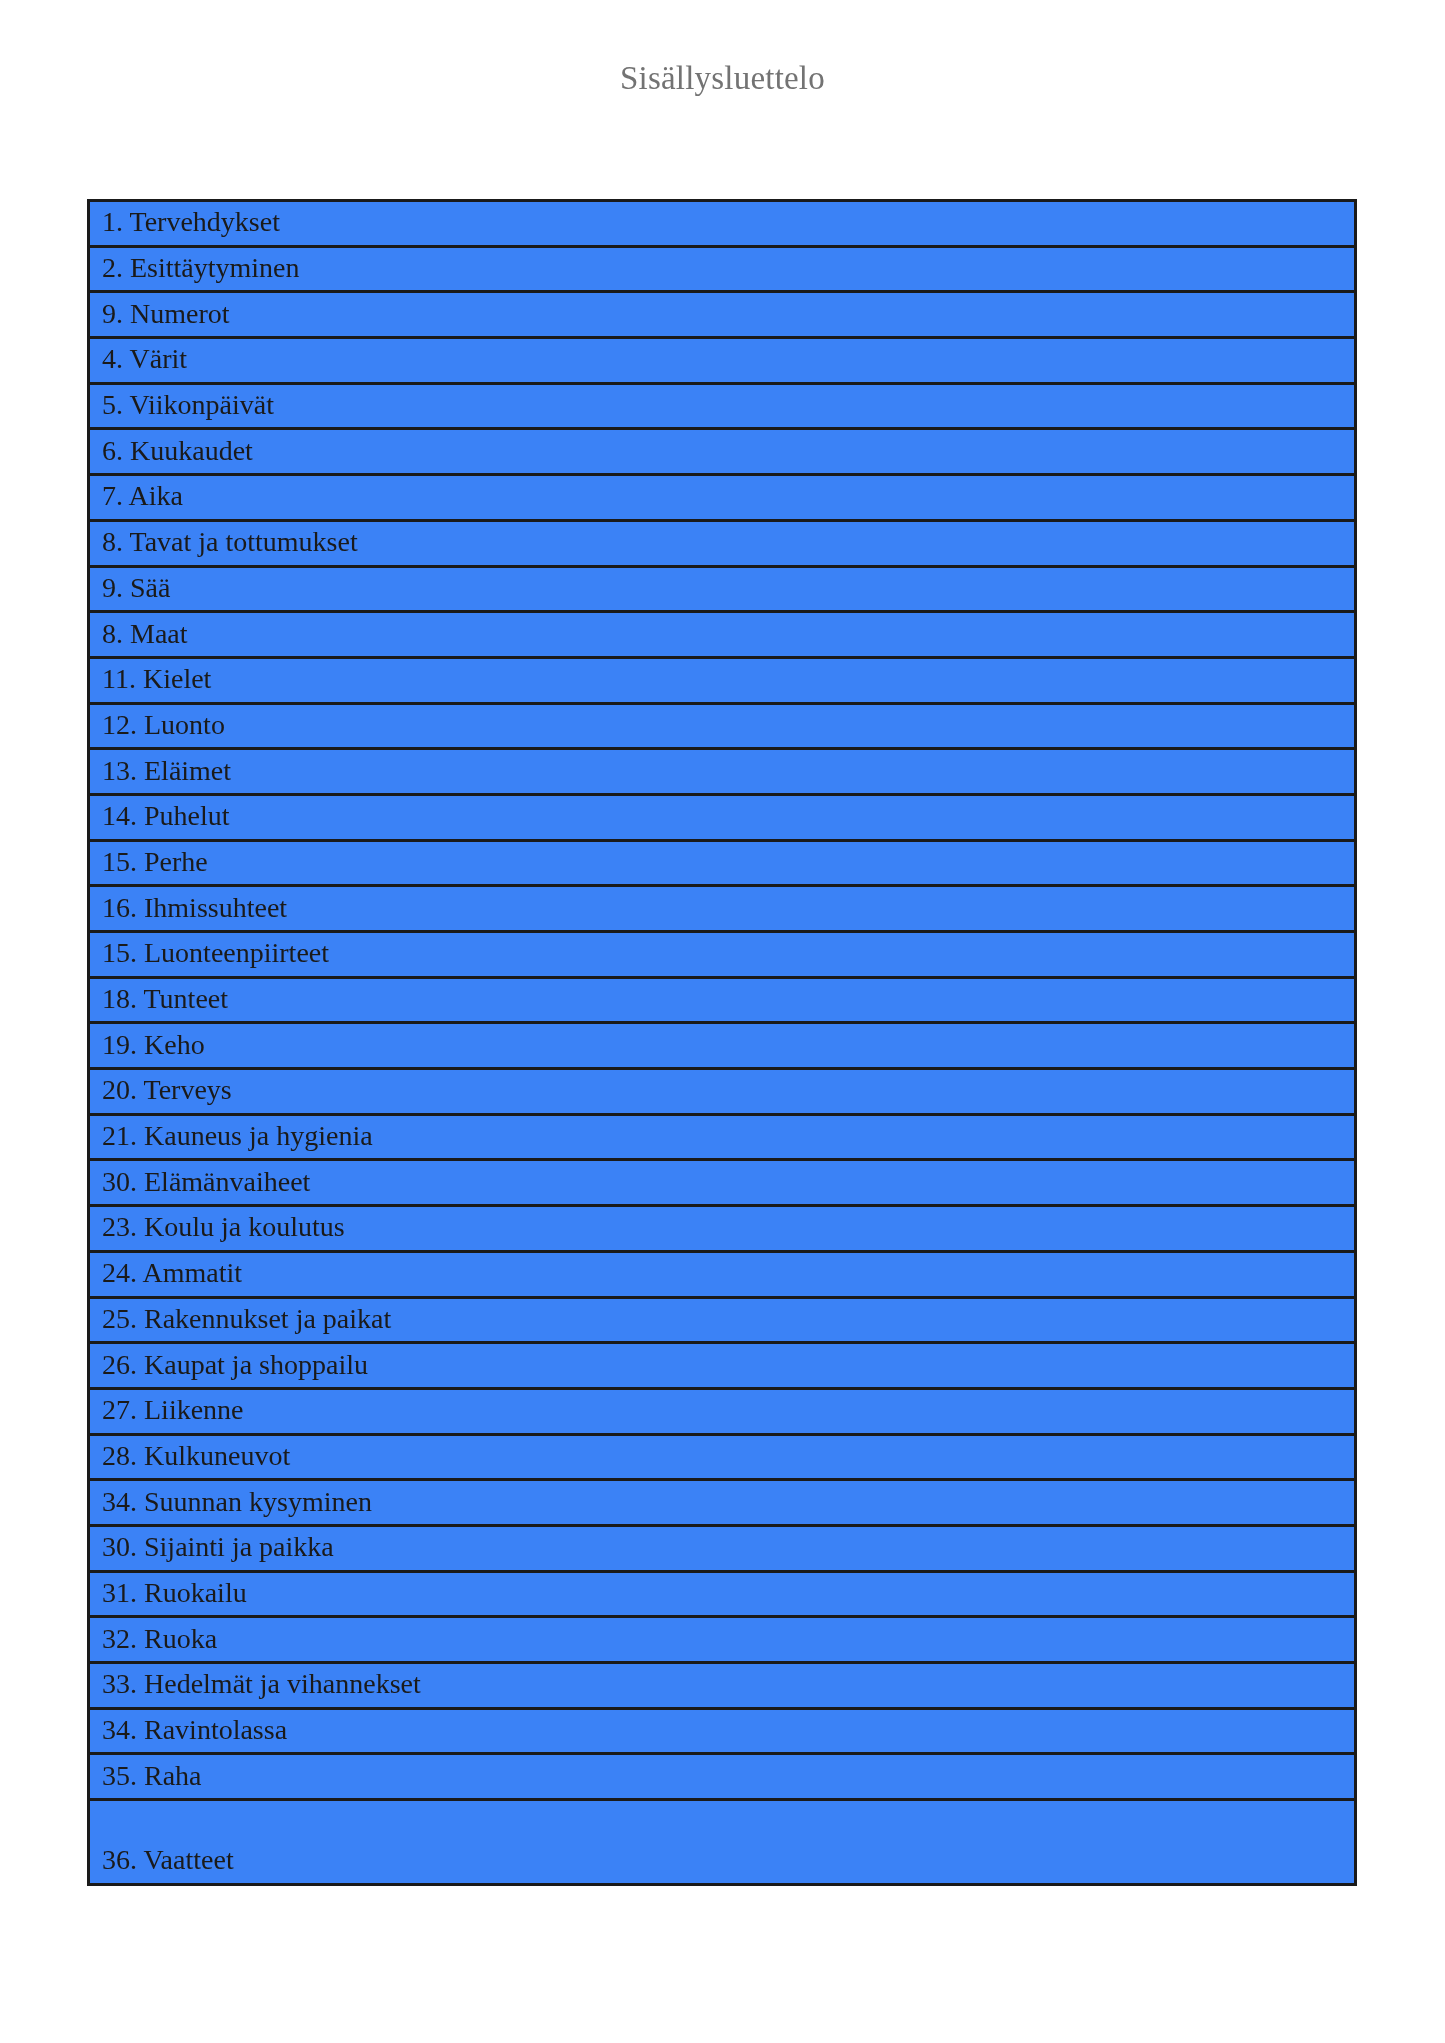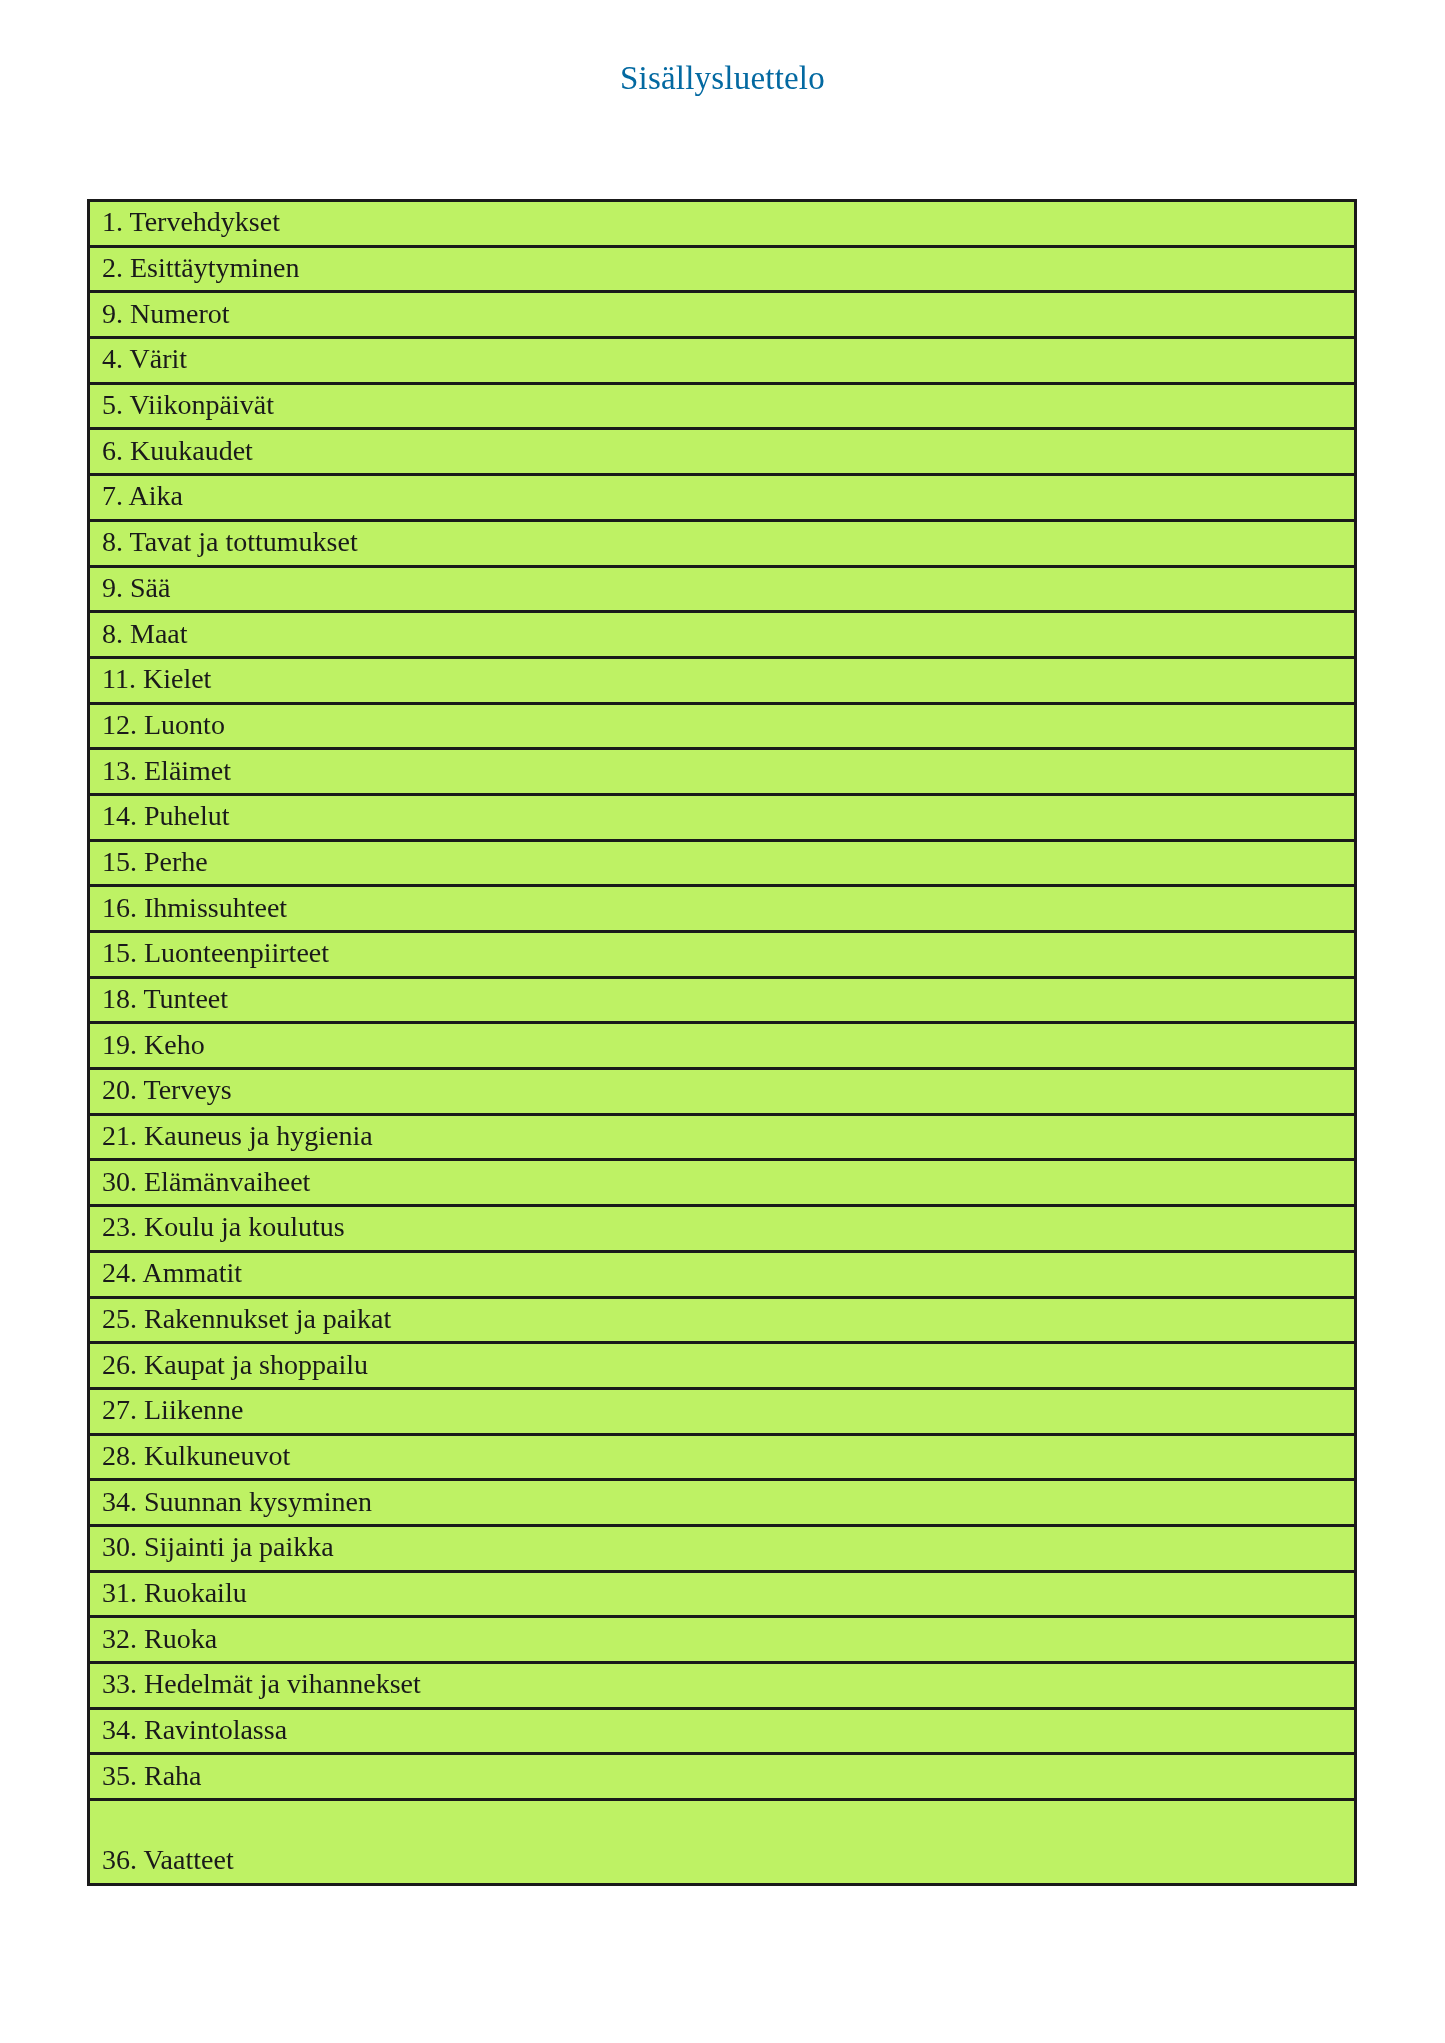--- a/index.html
+++ b/index.html
@@ -19,30 +19,30 @@
   .doc-title {
     position: absolute;
     top: 60px;
     left: 0;
     right: 0;
     margin: 0;
     text-align: center;
     font-size: 33px;
     font-weight: normal;
     letter-spacing: 0.2px;
-    color: #0369a1;
+    color: #737373;
   }
   .toc-table {
     position: absolute;
     left: 87px;
     top: 199px;
     width: 1270px;
     border: 3px solid #1a1a1a;
     box-sizing: border-box;
-    background: #bef264;
+    background: #3b82f6;
   }
   .toc-row {
     height: 45.7px;
     box-sizing: border-box;
     border-bottom: 3px solid #1a1a1a;
     display: flex;
     align-items: center;
     padding-left: 12px;
     padding-bottom: 2px;
   }

